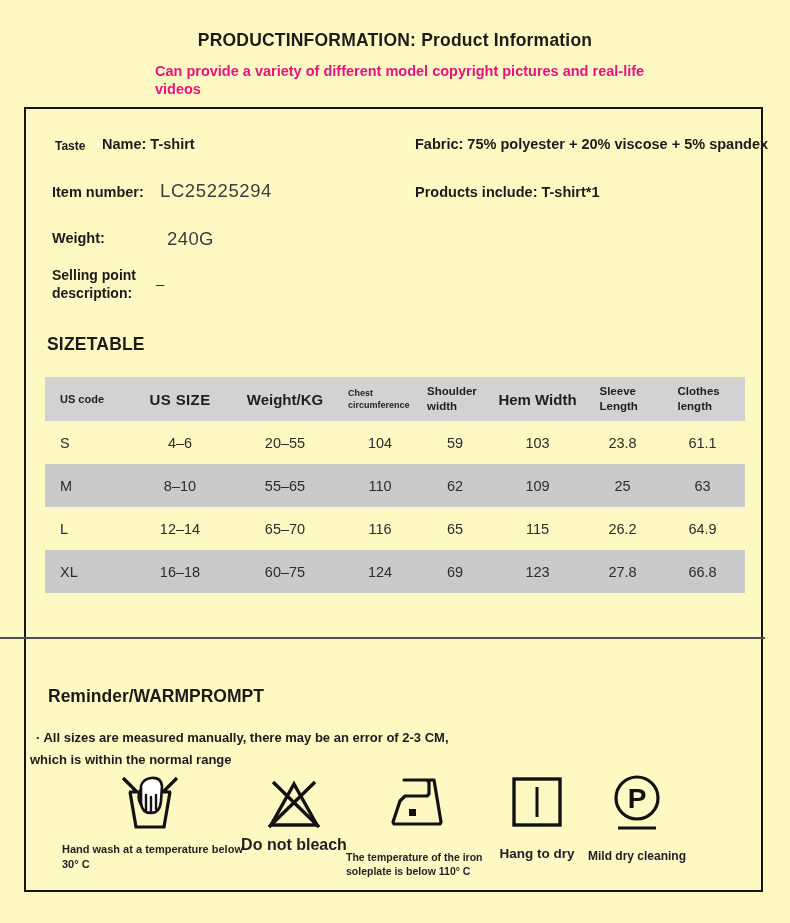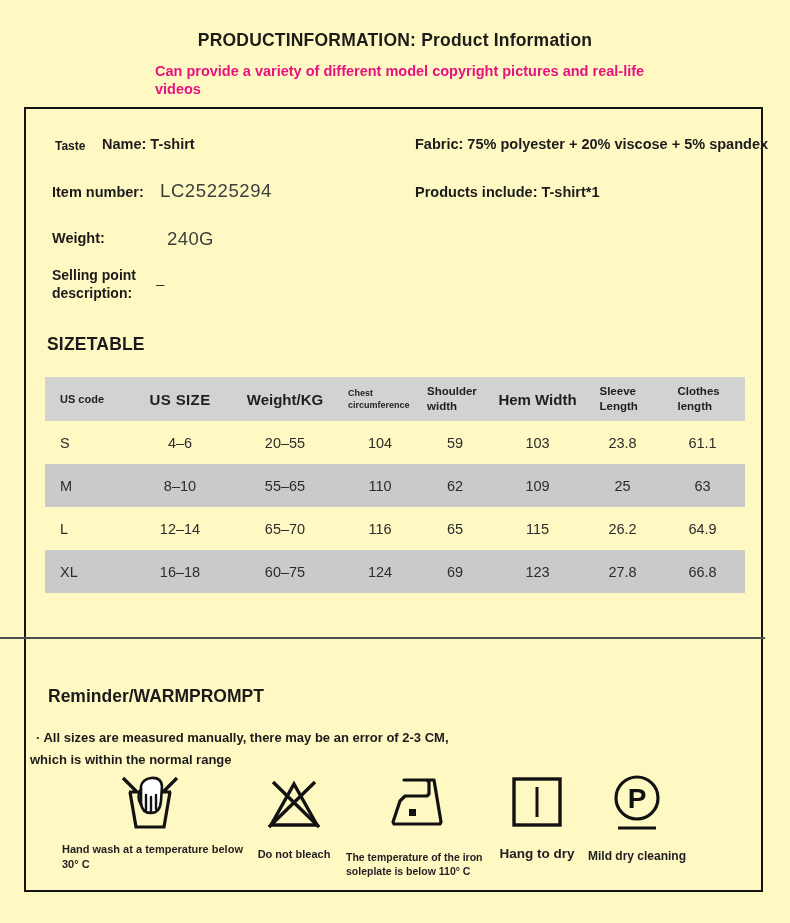--- a/index.html
+++ b/index.html
@@ -45,21 +45,21 @@
   .reminder-note{left:30px;top:719px;width:420px;font-size:13px;font-weight:bold;line-height:22px;text-indent:6px;margin-top:8px;}
   .care-item{top:770px;}
   .ci-1{left:44px;width:212px;}
   .ci-2{left:240px;width:108px;}
   .ci-3{left:344px;width:145px;}
   .ci-4{left:478px;width:118px;}
   .ci-5{left:578px;width:118px;}
   .care-icon{height:66px;display:flex;align-items:center;justify-content:center;}
   .care-label{font-weight:bold;color:#211d22;}
   .cl-1{margin-left:18px;width:185px;text-align:left;font-size:11px;line-height:15px;margin-top:6px;}
-  .cl-2{text-align:center;font-size:11px;margin-top:12px;}
+  .cl-2{text-align:center;font-size:16px;}
   .cl-3{margin-left:2px;width:142px;text-align:left;font-size:10.5px;line-height:14px;margin-top:14px;}
   .cl-4{text-align:center;font-size:13.5px;margin-top:10px;}
   .cl-5{text-align:center;font-size:12px;margin-top:13px;}
   svg{display:block;}
 </style>
 </head>
 <body>
 
 <div class="page">
 

